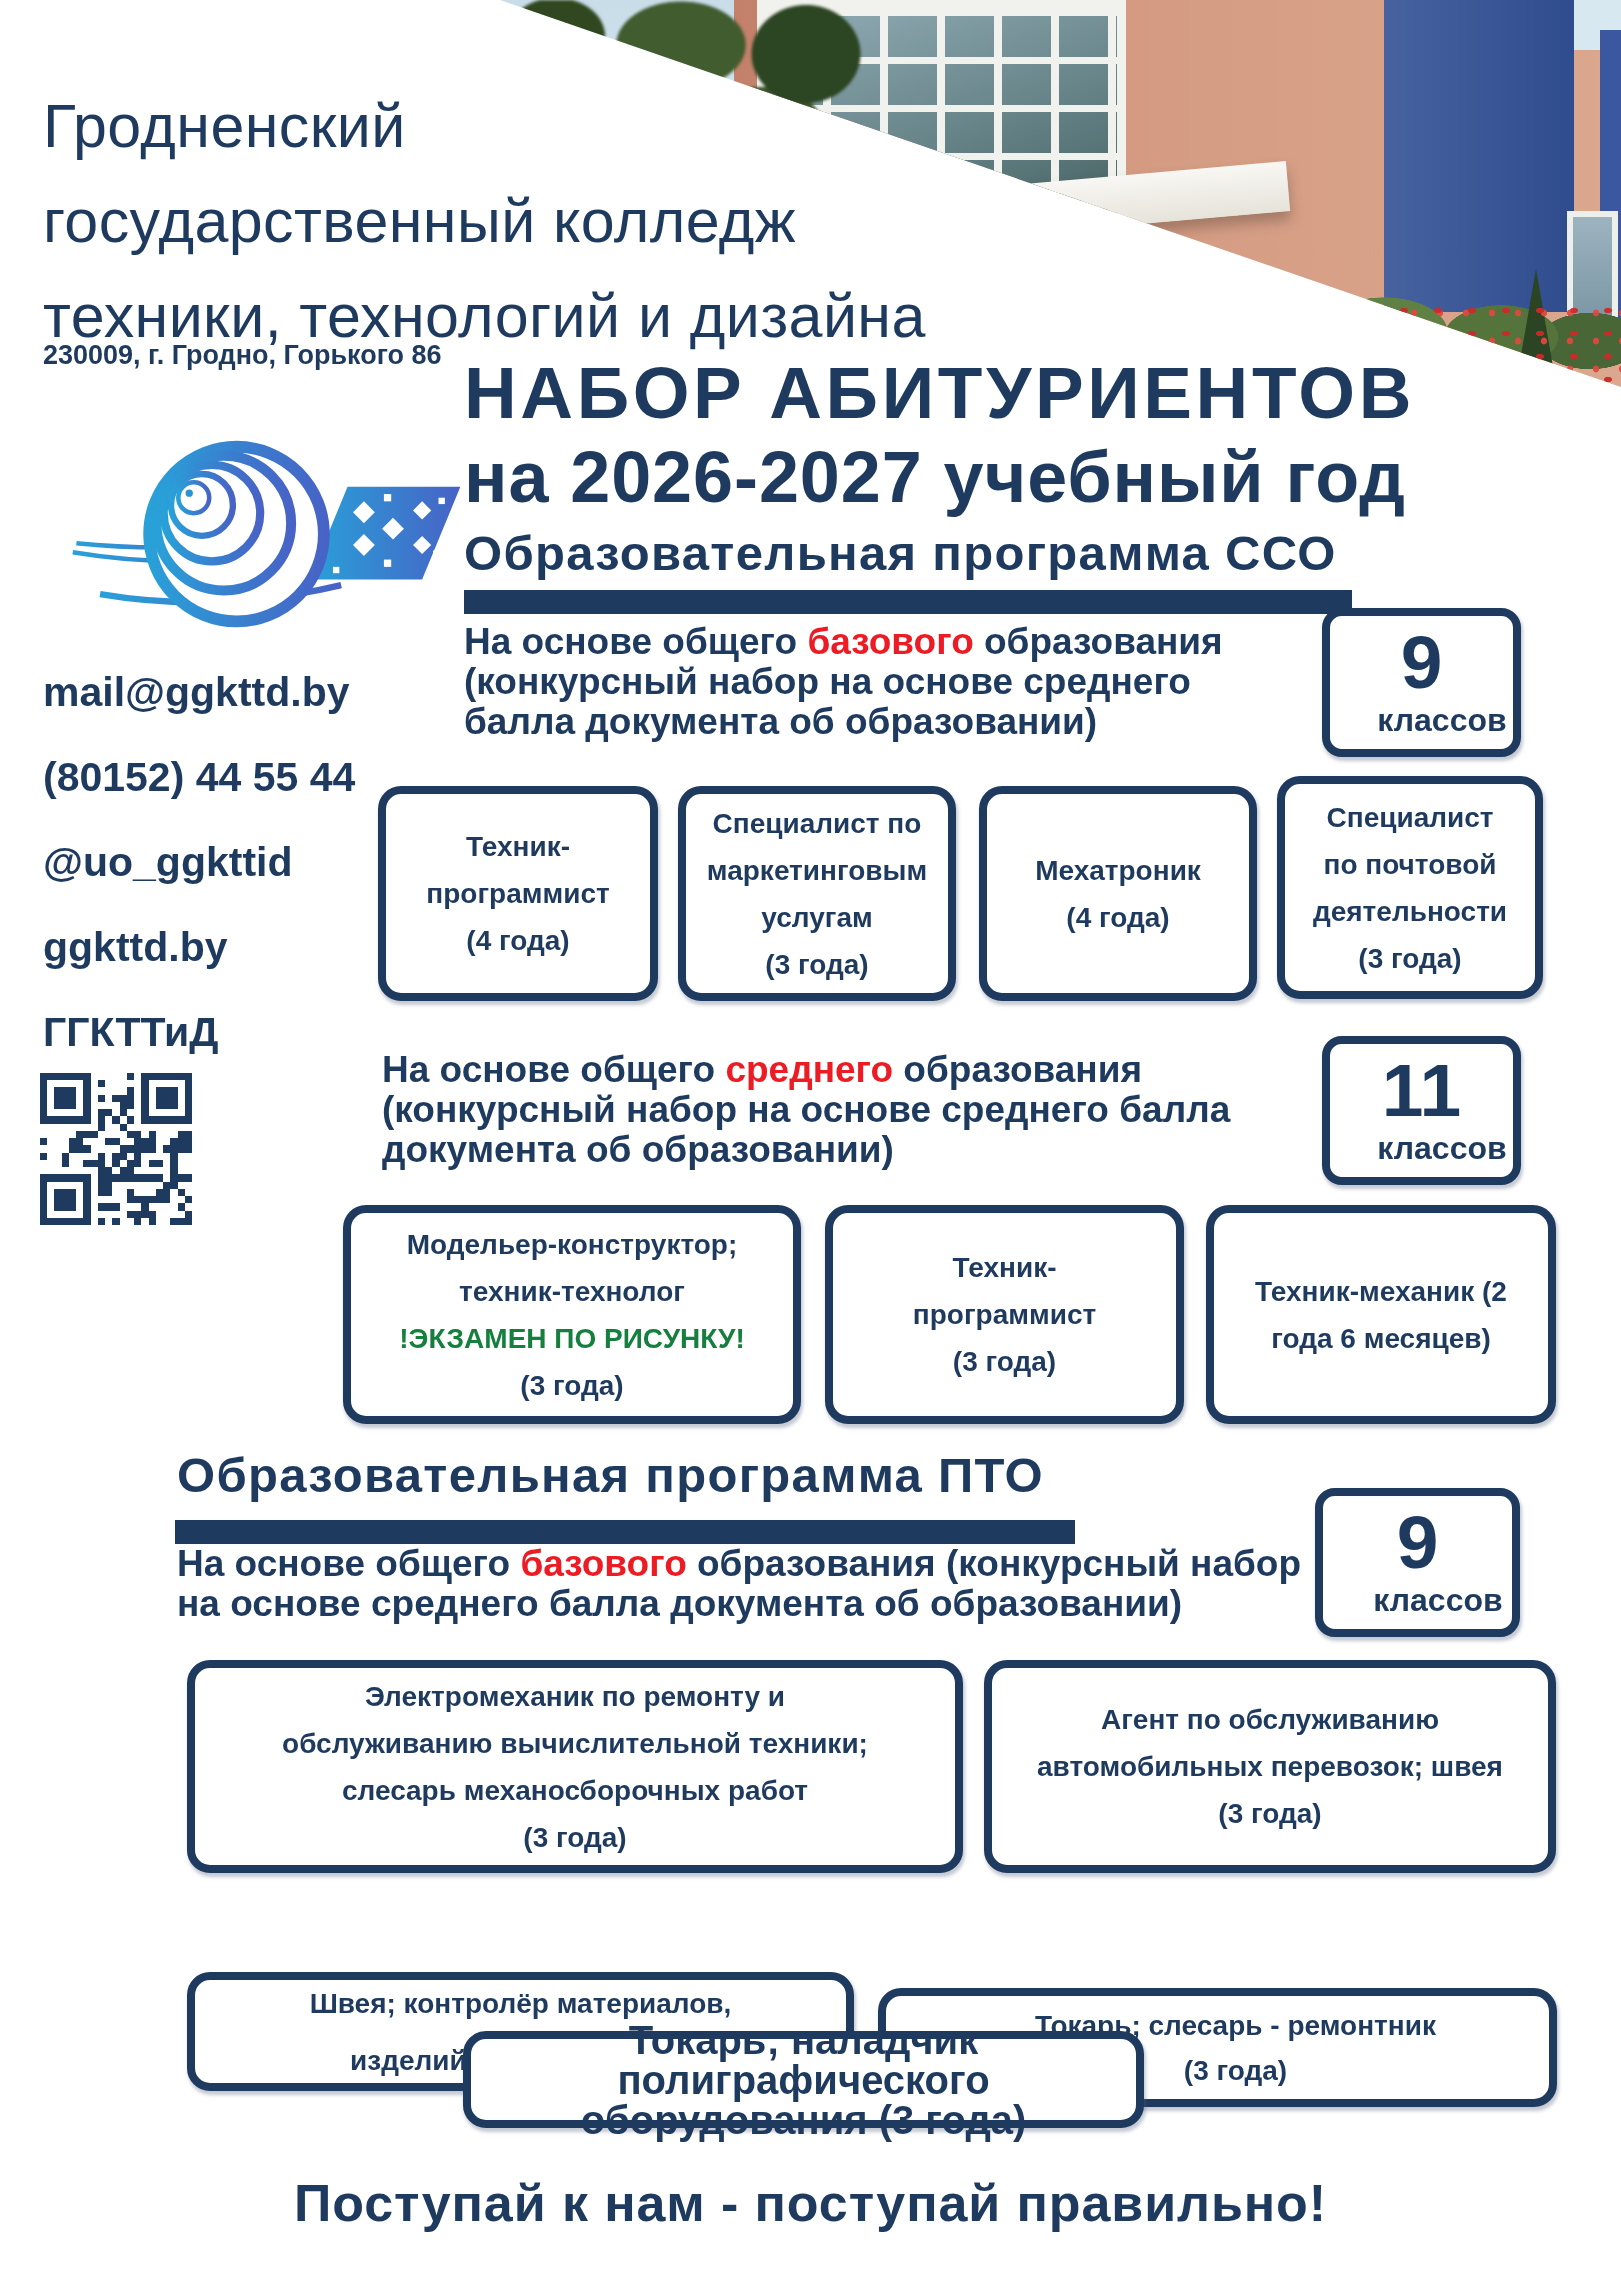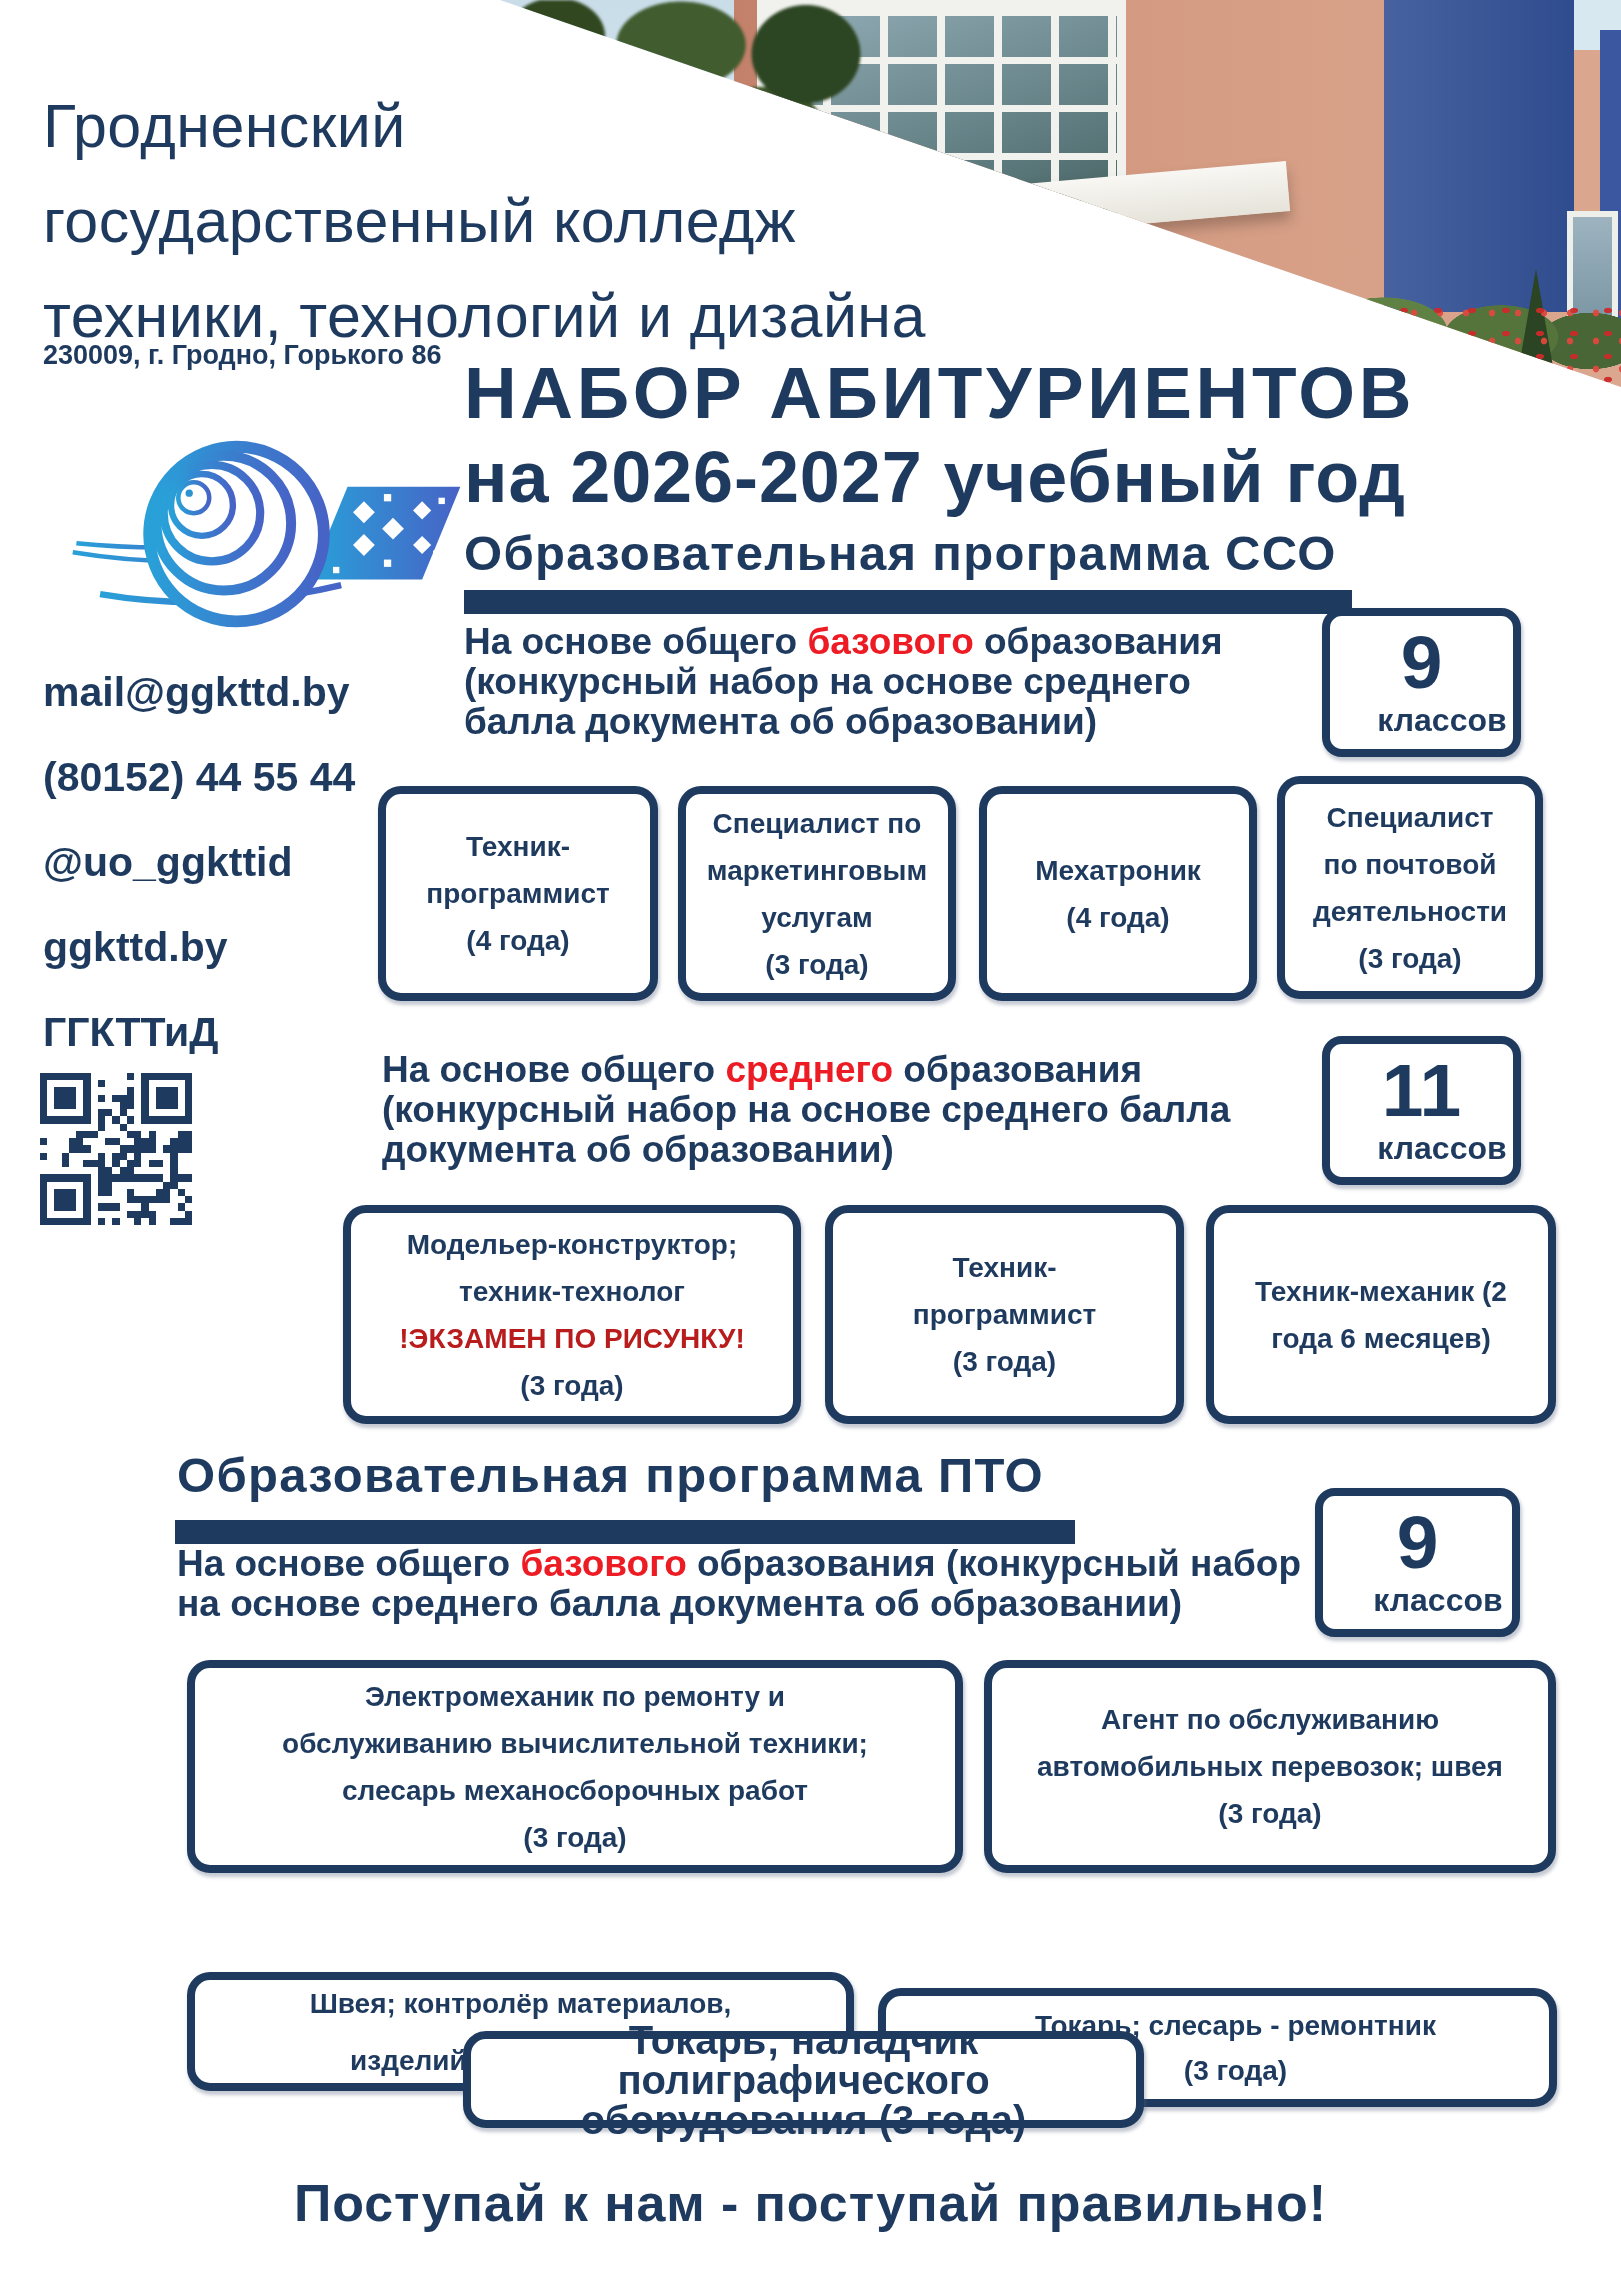--- a/index.html
+++ b/index.html
@@ -61,21 +61,21 @@
   .pto-head{left:177px;top:1447px;}
   .bar{height:24px;background:#1e3a5e;}
   .bar-sso{left:464px;top:590px;width:888px;}
   .bar-pto{left:175px;top:1520px;width:900px;}
 
   .para{font-size:37px;font-weight:700;line-height:40px;margin:0;}
   .para-sso9{left:464px;top:622px;width:806px;}
   .para-sso11{left:382px;top:1050px;width:896px;}
   .para-pto9{left:177px;top:1544px;width:1133px;}
   .red{color:#ed1c24;}
-  .green{color:#b91c1c;}
+  .green{color:#15803d;}
 
   .badge{border:8px solid #1e3a5e;border-radius:19.7px;background:#fff;display:flex;flex-direction:column;
          align-items:center;justify-content:center;box-sizing:border-box;box-shadow:1.8px 3.6px 3.6px rgba(90,100,125,.35);}
   .badge-num{font-size:75px;font-weight:700;line-height:75px;}
   .badge-label{font-size:32px;font-weight:700;line-height:41px;margin-left:41px;}
   .badge-sso9{left:1322px;top:608px;width:199px;height:149px;}
   .badge-sso11{left:1322px;top:1036px;width:199px;height:149px;}
   .badge-pto9{left:1315px;top:1488px;width:205px;height:149px;}
 
   .pbox{border:8px solid #1e3a5e;border-radius:23px;background:#fff;display:flex;flex-direction:column;

